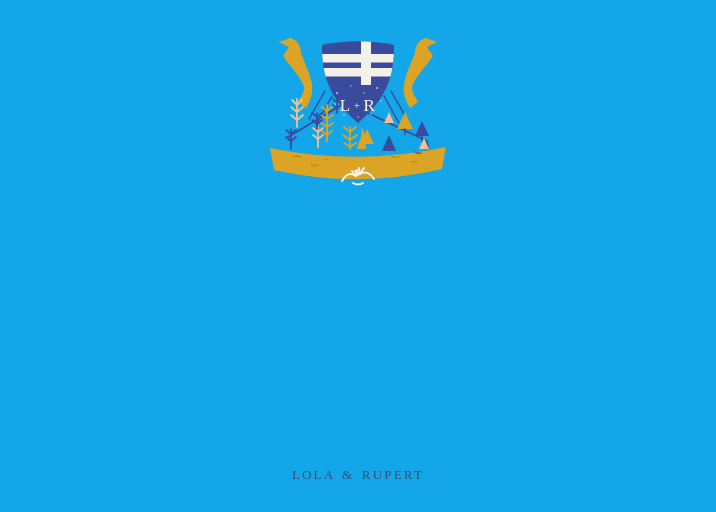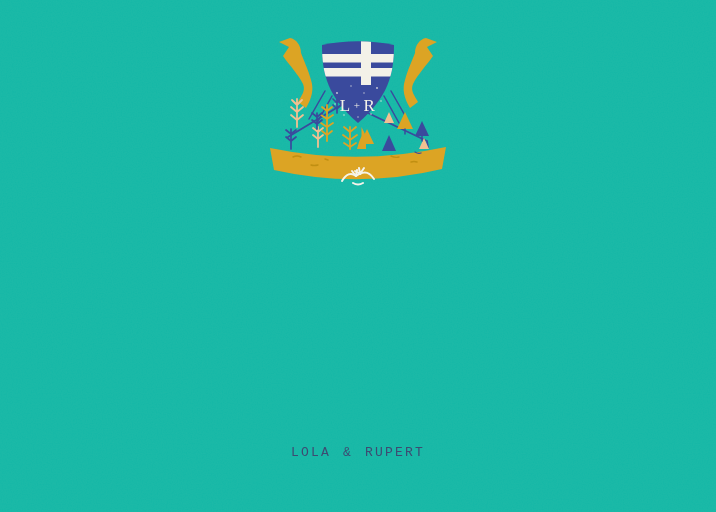--- a/index.html
+++ b/index.html
@@ -8,21 +8,21 @@
     width: 716px;
     height: 512px;
     overflow: hidden;
     background: #f8f7f4;
     font-family: "Liberation Serif", "DejaVu Serif", serif;
   }
   .card {
     position: relative;
     width: 716px;
     height: 512px;
-    background: #14b8a6;
+    background: #0ea5e9;
   }
   .texture {
     position: absolute;
     top: 0; left: 0;
     width: 716px; height: 512px;
     pointer-events: none;
   }
   .crest {
     position: absolute;
     top: 35px;
@@ -39,30 +39,29 @@
     text-align: center;
     color: #3d4b72;
     font-size: 15.5px;
     line-height: 25.4px;
     letter-spacing: 1.9px;
     word-spacing: 2px;
   }
   .message .line { white-space: nowrap; }
   .signature {
     position: absolute;
-    top: 445px;
+    top: 467px;
     left: 0;
     width: 716px;
     text-align: center;
     color: #3d4b72;
     font-size: 13px;
     letter-spacing: 2.2px;
     word-spacing: 2px;
     white-space: nowrap;
-    font-family: Liberation Mono, monospace;
   }
   .mono-text {
     font-family: "Liberation Serif", "DejaVu Serif", serif;
     letter-spacing: 1.5px;
   }
 </style>
 </head>
 <body>
 
 <div class="card">

